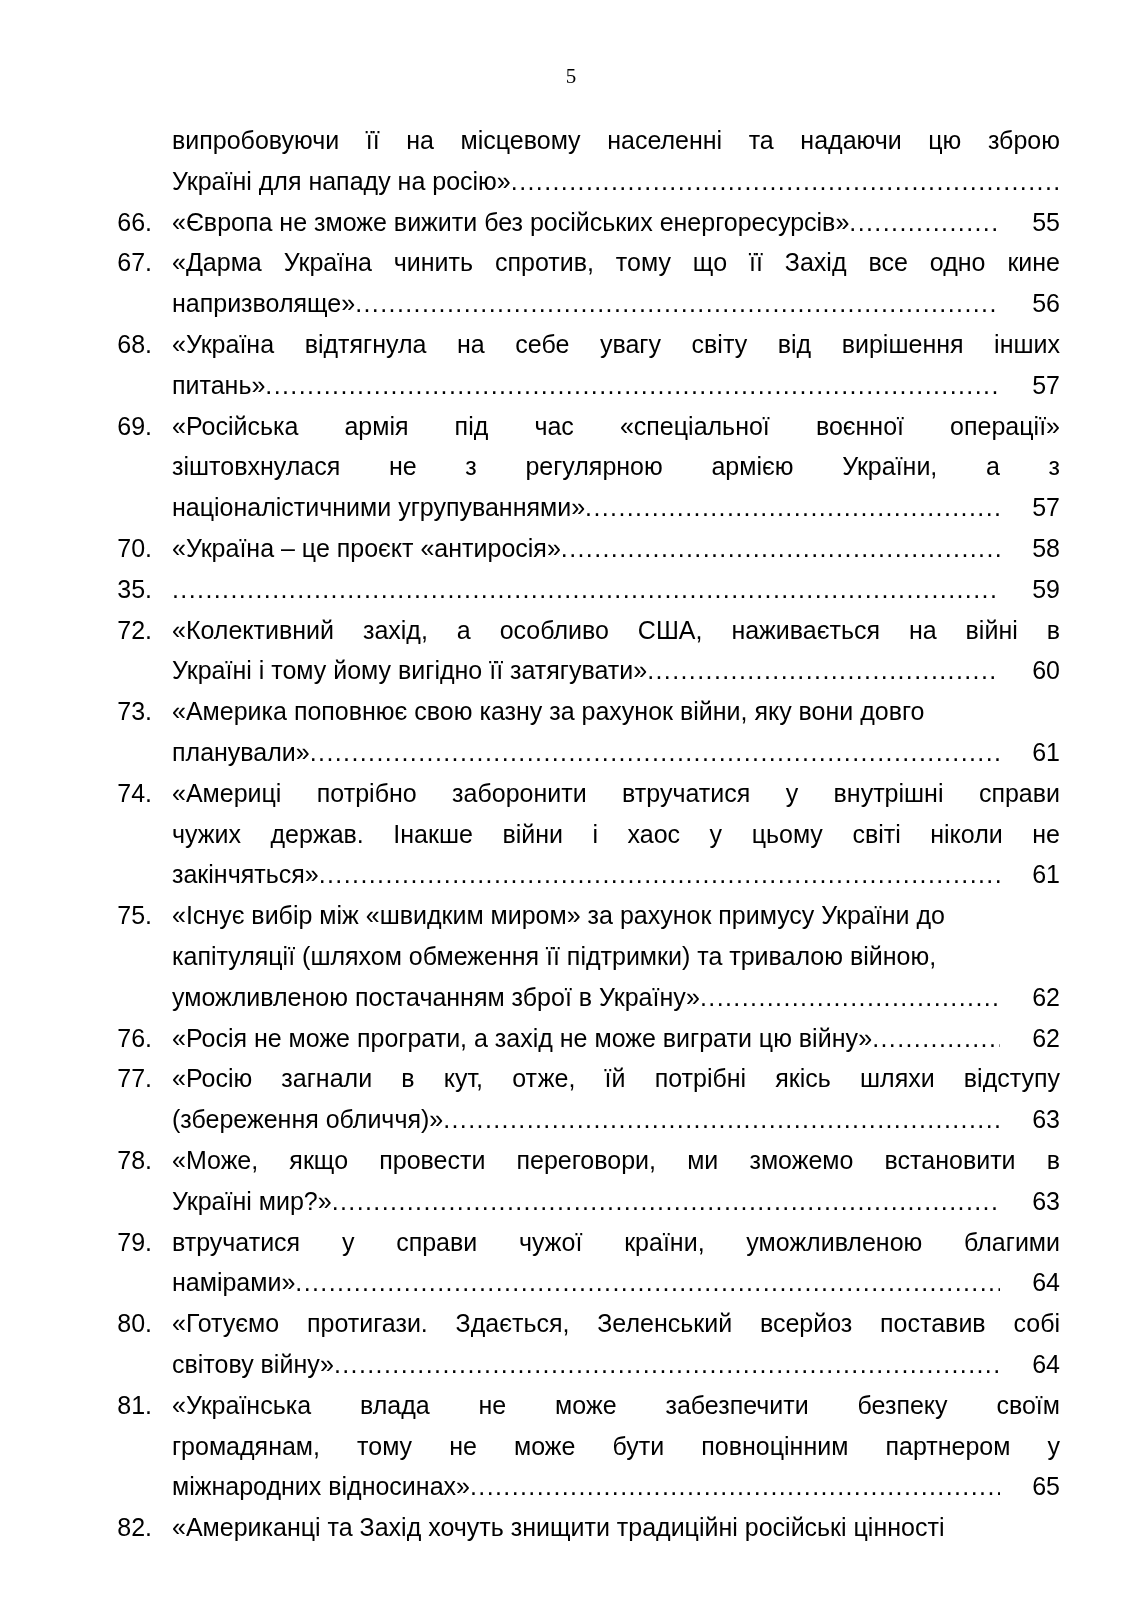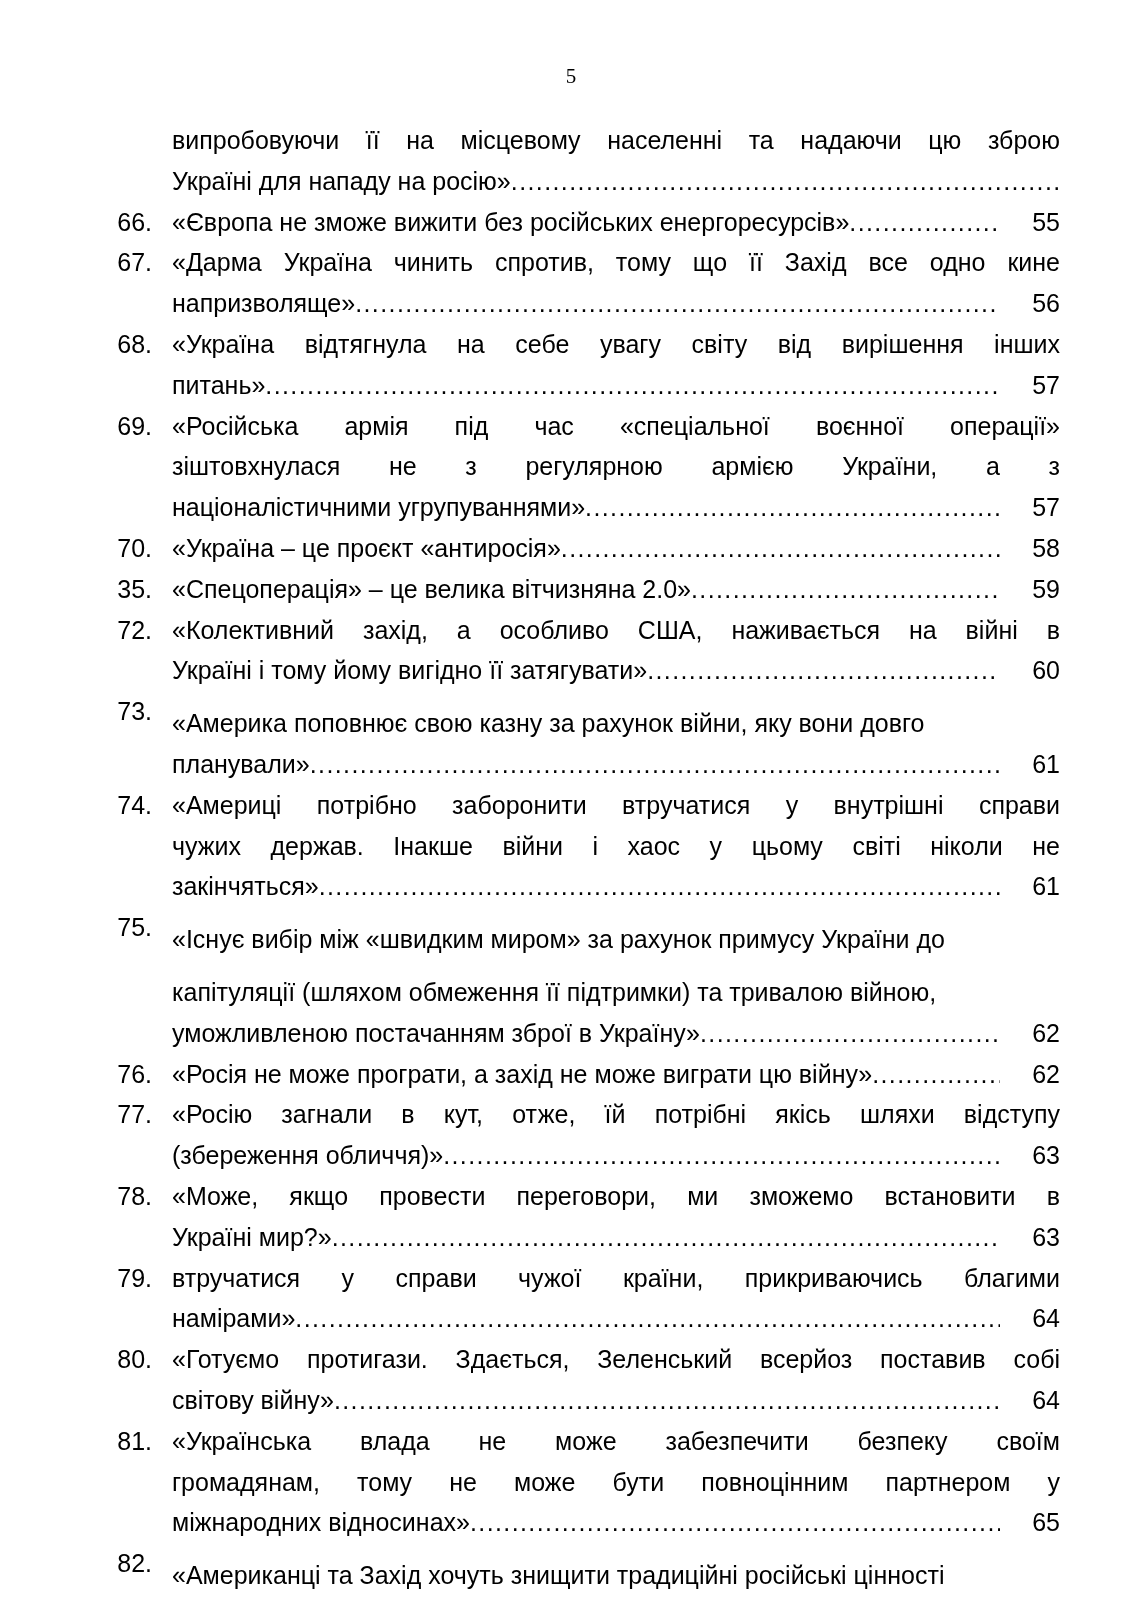--- a/index.html
+++ b/index.html
@@ -101,21 +101,20 @@
     text-align-last: justify;
     font-size: 25px;
     line-height: 40.8px;
     white-space: normal;
   }
   .plain-line {
     display: block;
     text-align: left;
     font-size: 25px;
     line-height: 40.8px;
-    margin-top: 12px;
   }
 </style>
 </head>
 <body>
 
 <div class="page">
 
   <div class="page-number">5</div>
 
   <div class="toc" id="toc-root">
@@ -181,21 +180,20 @@
             <span class="tail">«Україна – це проєкт «антиросія»</span>
             <span class="dots">...........................................................................................................................................................................................................................</span>
             <span class="pg">58</span>
           </div>
         </div>
       </div>
       <div class="entry">
         <div class="num">35.</div>
         <div class="body">
           <div class="leaderline">
-            <span class="tail">«Спецоперація» – це велика вітчизняна 2.0»</span>
             <span class="dots">...........................................................................................................................................................................................................................</span>
             <span class="pg">59</span>
           </div>
         </div>
       </div>
       <div class="entry">
         <div class="num">72.</div>
         <div class="body">
           <span class="just-line">«Колективний захід, а особливо США, наживається на війні в</span>
           <div class="leaderline">
@@ -268,21 +266,21 @@
           <div class="leaderline">
             <span class="tail">Україні мир?»</span>
             <span class="dots">...........................................................................................................................................................................................................................</span>
             <span class="pg">63</span>
           </div>
         </div>
       </div>
       <div class="entry">
         <div class="num">79.</div>
         <div class="body">
-          <span class="just-line">втручатися у справи чужої країни, прикриваючись благими</span>
+          <span class="just-line">втручатися у справи чужої країни, уможливленою благими</span>
           <div class="leaderline">
             <span class="tail">намірами»</span>
             <span class="dots">...........................................................................................................................................................................................................................</span>
             <span class="pg">64</span>
           </div>
         </div>
       </div>
       <div class="entry">
         <div class="num">80.</div>
         <div class="body">

